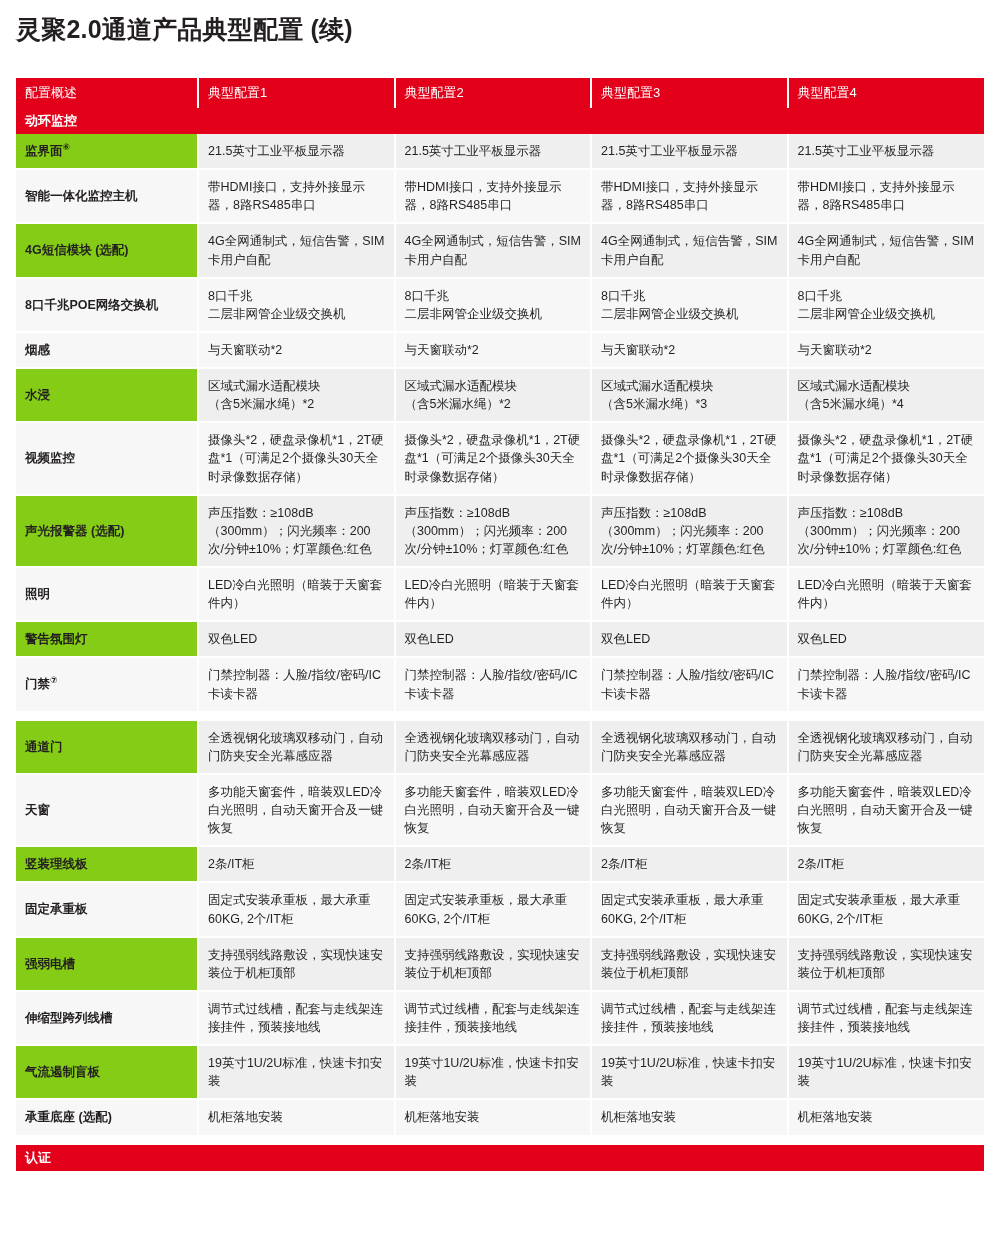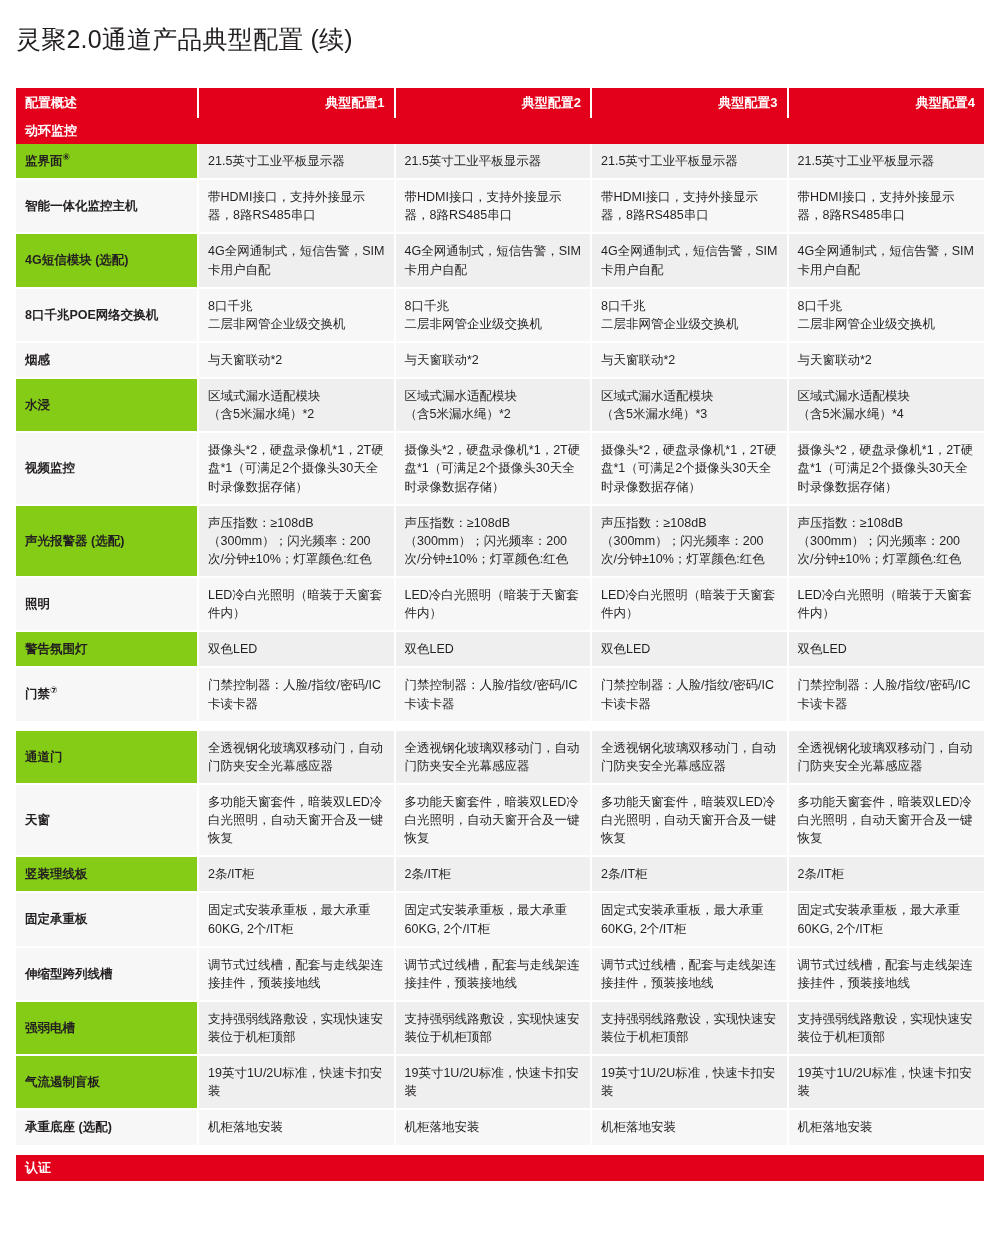--- a/index.html
+++ b/index.html
@@ -14,51 +14,51 @@
     -webkit-font-smoothing: antialiased;
   }
   .page {
     width: 1000px;
     box-sizing: border-box;
     padding: 14px 16px 20px 16px;
   }
   h1.page-title {
     font-size: 25px;
     line-height: 1.2;
-    font-weight: normal;
-    margin: 10px 0 34px 0;
+    font-weight: bold;
+    margin: 0 0 34px 0;
     letter-spacing: .2px;
   }
   table.spec {
     width: 968px;
     border-collapse: collapse;
     table-layout: fixed;
     font-size: 12.5px;
   }
   table.spec col.c0 { width: 182px; }
   table.spec col.cx { width: 196.5px; }
 
   .spec th, .spec td {
     vertical-align: middle;
     padding: 8px 9px;
     box-sizing: border-box;
   }
   
   .hdr th {
     background: #e2001a;
     color: #ffffff;
-    font-weight: bold;
+    font-weight: normal;
     font-size: 13px;
     height: 30px;
     padding: 6px 9px;
     border-right: 2px solid #ffffff;
   }
   .hdr th:last-child { border-right: none; margin-left: 22px; }
   .hdr th.first { text-align: left; }
-  .hdr th.cfg { text-align: right; }
+  .hdr th.cfg { text-align: left; }
 
   
   tr.band td {
     background: #e2001a;
     color: #ffffff;
     font-weight: bold;
     font-size: 13px;
     height: 26px;
     padding: 4px 9px;
     font-family: Liberation Mono, monospace;
@@ -226,33 +226,33 @@
           <td class="val">2条/IT柜</td>
           <td class="val">2条/IT柜</td>
         </tr>
         <tr class="row alt">
           <td class="label">固定承重板</td>
           <td class="val">固定式安装承重板，最大承重60KG, 2个/IT柜</td>
           <td class="val">固定式安装承重板，最大承重60KG, 2个/IT柜</td>
           <td class="val">固定式安装承重板，最大承重60KG, 2个/IT柜</td>
           <td class="val">固定式安装承重板，最大承重60KG, 2个/IT柜</td>
         </tr>
+        <tr class="row">
+          <td class="label">强弱电槽</td>
+          <td class="val">支持强弱线路敷设，实现快速安装位于机柜顶部</td>
+          <td class="val">支持强弱线路敷设，实现快速安装位于机柜顶部</td>
+          <td class="val">支持强弱线路敷设，实现快速安装位于机柜顶部</td>
+          <td class="val">支持强弱线路敷设，实现快速安装位于机柜顶部</td>
+        </tr>
         <tr class="row alt">
           <td class="label">伸缩型跨列线槽</td>
           <td class="val">调节式过线槽，配套与走线架连接挂件，预装接地线</td>
           <td class="val">调节式过线槽，配套与走线架连接挂件，预装接地线</td>
           <td class="val">调节式过线槽，配套与走线架连接挂件，预装接地线</td>
           <td class="val">调节式过线槽，配套与走线架连接挂件，预装接地线</td>
-        </tr>
-        <tr class="row">
-          <td class="label">强弱电槽</td>
-          <td class="val">支持强弱线路敷设，实现快速安装位于机柜顶部</td>
-          <td class="val">支持强弱线路敷设，实现快速安装位于机柜顶部</td>
-          <td class="val">支持强弱线路敷设，实现快速安装位于机柜顶部</td>
-          <td class="val">支持强弱线路敷设，实现快速安装位于机柜顶部</td>
         </tr>
         <tr class="row">
           <td class="label">气流遏制盲板</td>
           <td class="val">19英寸1U/2U标准，快速卡扣安装</td>
           <td class="val">19英寸1U/2U标准，快速卡扣安装</td>
           <td class="val">19英寸1U/2U标准，快速卡扣安装</td>
           <td class="val">19英寸1U/2U标准，快速卡扣安装</td>
         </tr>
         <tr class="row alt">
           <td class="label">承重底座 (选配)</td>

